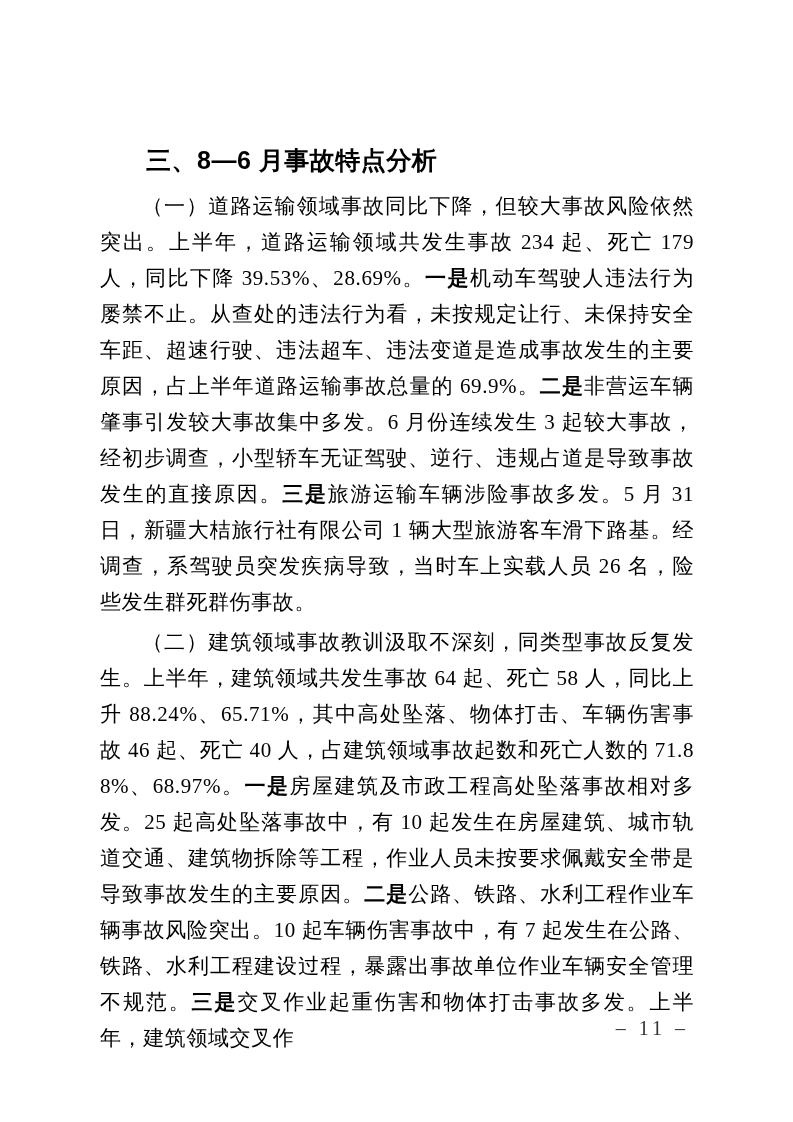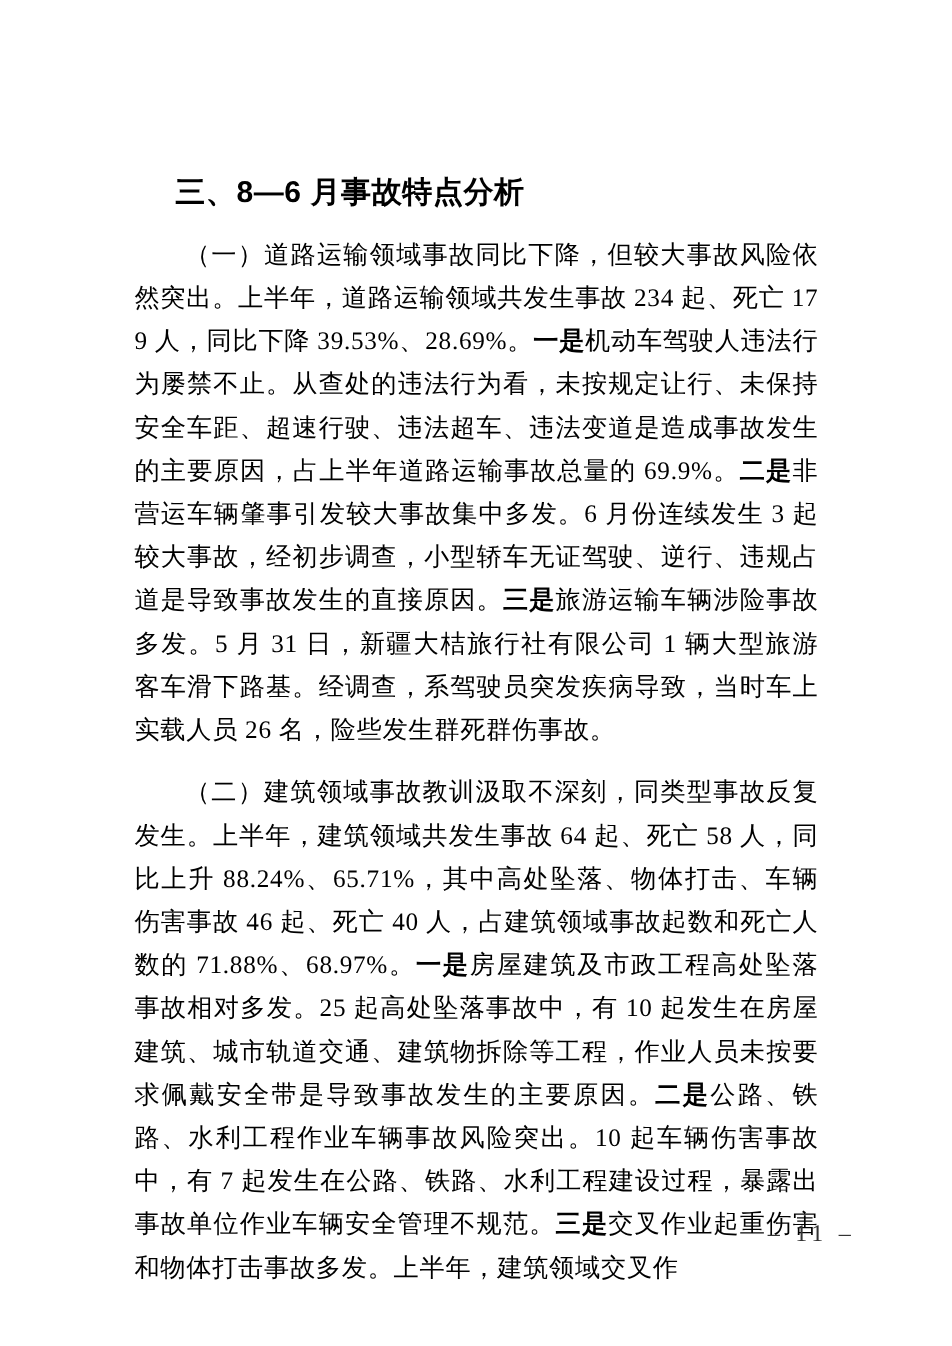--- a/index.html
+++ b/index.html
@@ -25,39 +25,39 @@
   .heading {
     margin: 0 0 10px 0;
     font-family: "Liberation Sans", "DejaVu Sans", sans-serif;
     font-weight: bold;
     font-size: 25px;
     line-height: 36px;
     text-indent: 2em;
     letter-spacing: 0.5px;
   }
   .para {
-    margin: 16px;
+    margin: 4px;
     font-size: 21px;
     line-height: 36px;
     text-align: justify;
     text-justify: inter-character;
     text-indent: 2em;
     letter-spacing: 0.6px;
     word-break: break-all;
   }
   .seg-lead {
     font-weight: normal;
   }
   .seg-bold {
     font-weight: bold;
   }
   .footer {
     position: absolute;
     top: 1017px;
-    right: 80px;
+    right: 104px;
   }
   .pagenum {
     font-size: 20px;
     color: #333333;
     letter-spacing: 4px;
     white-space: pre;
   }
 </style>
 </head>
 <body>

